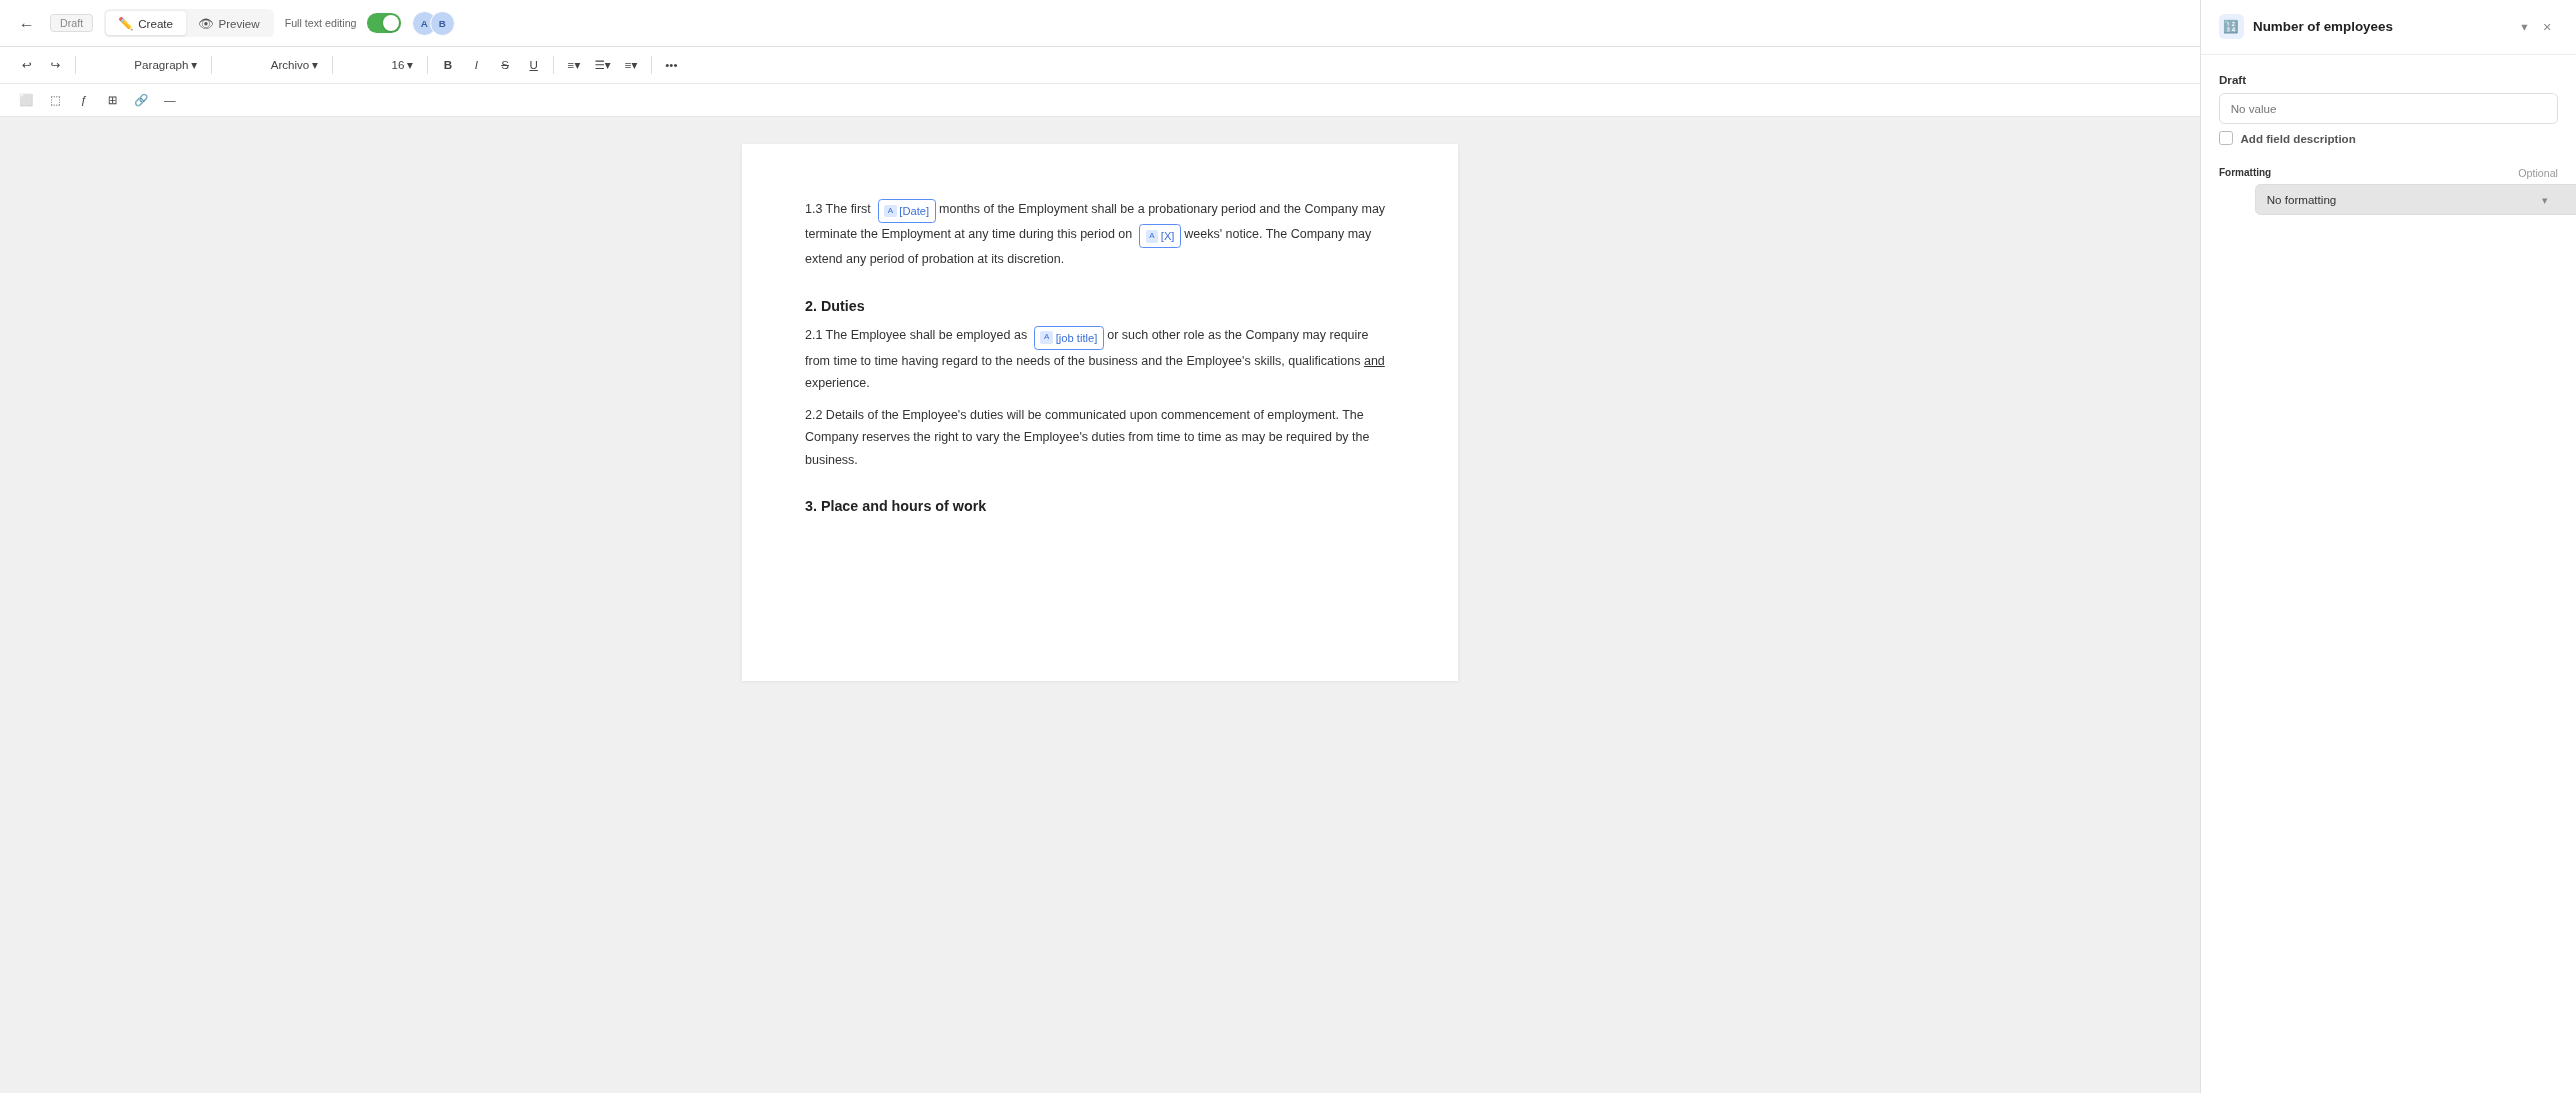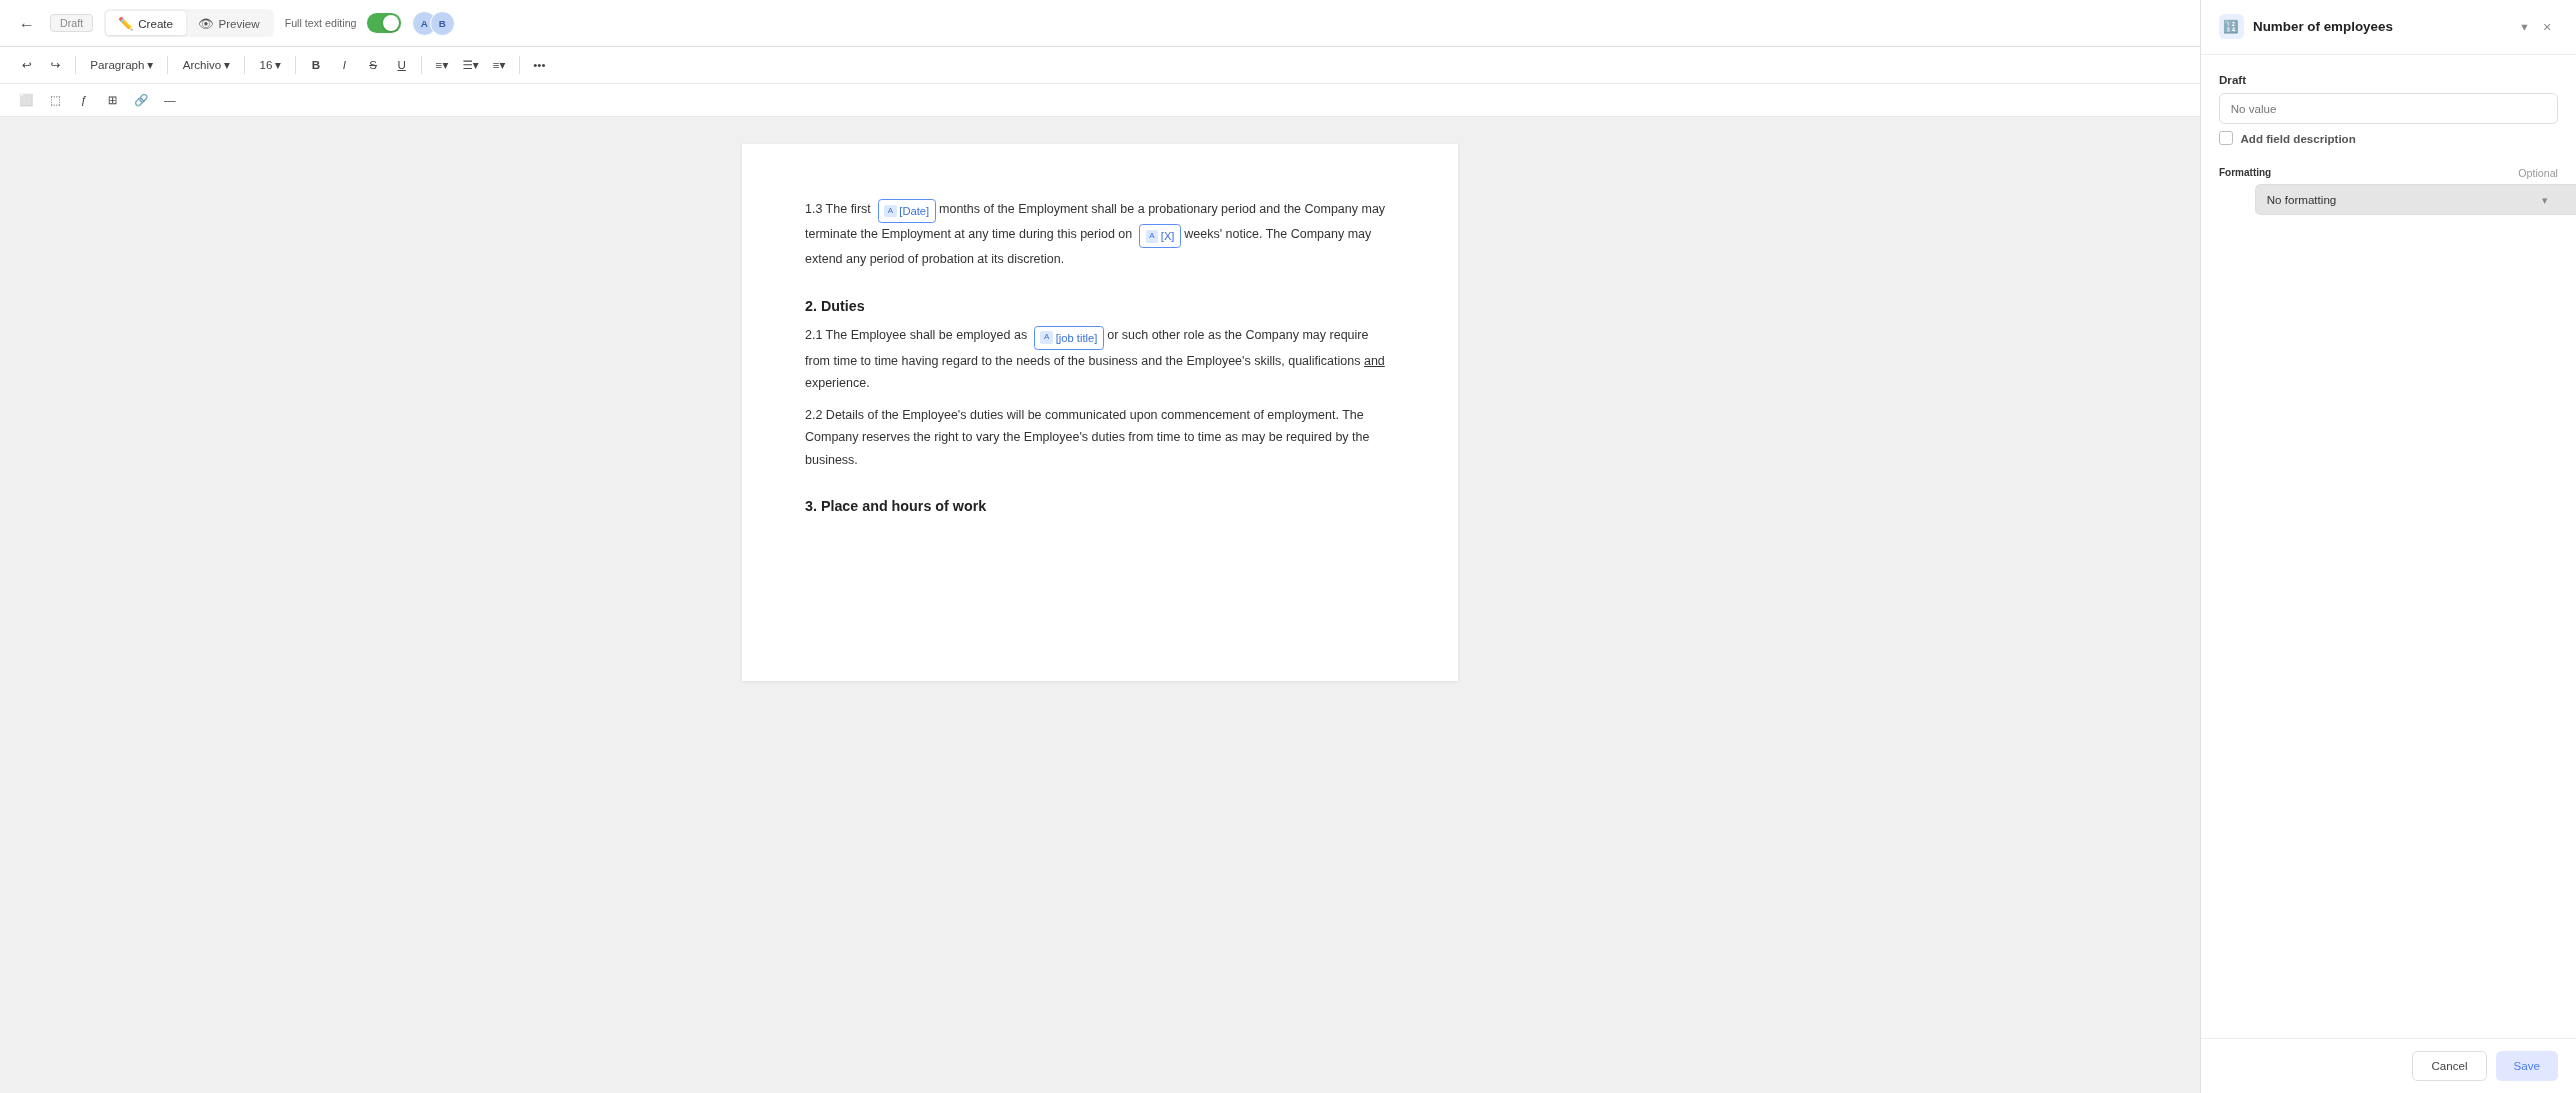--- a/index.html
+++ b/index.html
@@ -163,20 +163,21 @@
       display: flex;
       align-items: center;
       gap: 2.7px;
       padding: 2.7px 7.2px;
       border: none;
       background: none;
       border-radius: 3.6px;
       cursor: pointer;
       color: #444;
       font-size: 11.6px;
+      margin-left: 44px;
     }
 
     .toolbar-divider {
       width: 0.9px;
       height: 18px;
       background: #ddd;
       margin: 0 3.6px;
     }
 
     
@@ -601,18 +602,14 @@
         <span class="formatting-label">Formatting</span>
         <span class="optional-label">Optional</span>
       </div>
       <div class="formatting-select-wrapper">
         <div class="formatting-select">No formatting</div>
       </div>
     </div>
 
   </div>
 
-  <div class="panel-footer">
-    <button class="btn-cancel">Cancel</button>
-    <button class="btn-save">Save</button>
-  </div>
 </div>
 
 
 </body></html>

